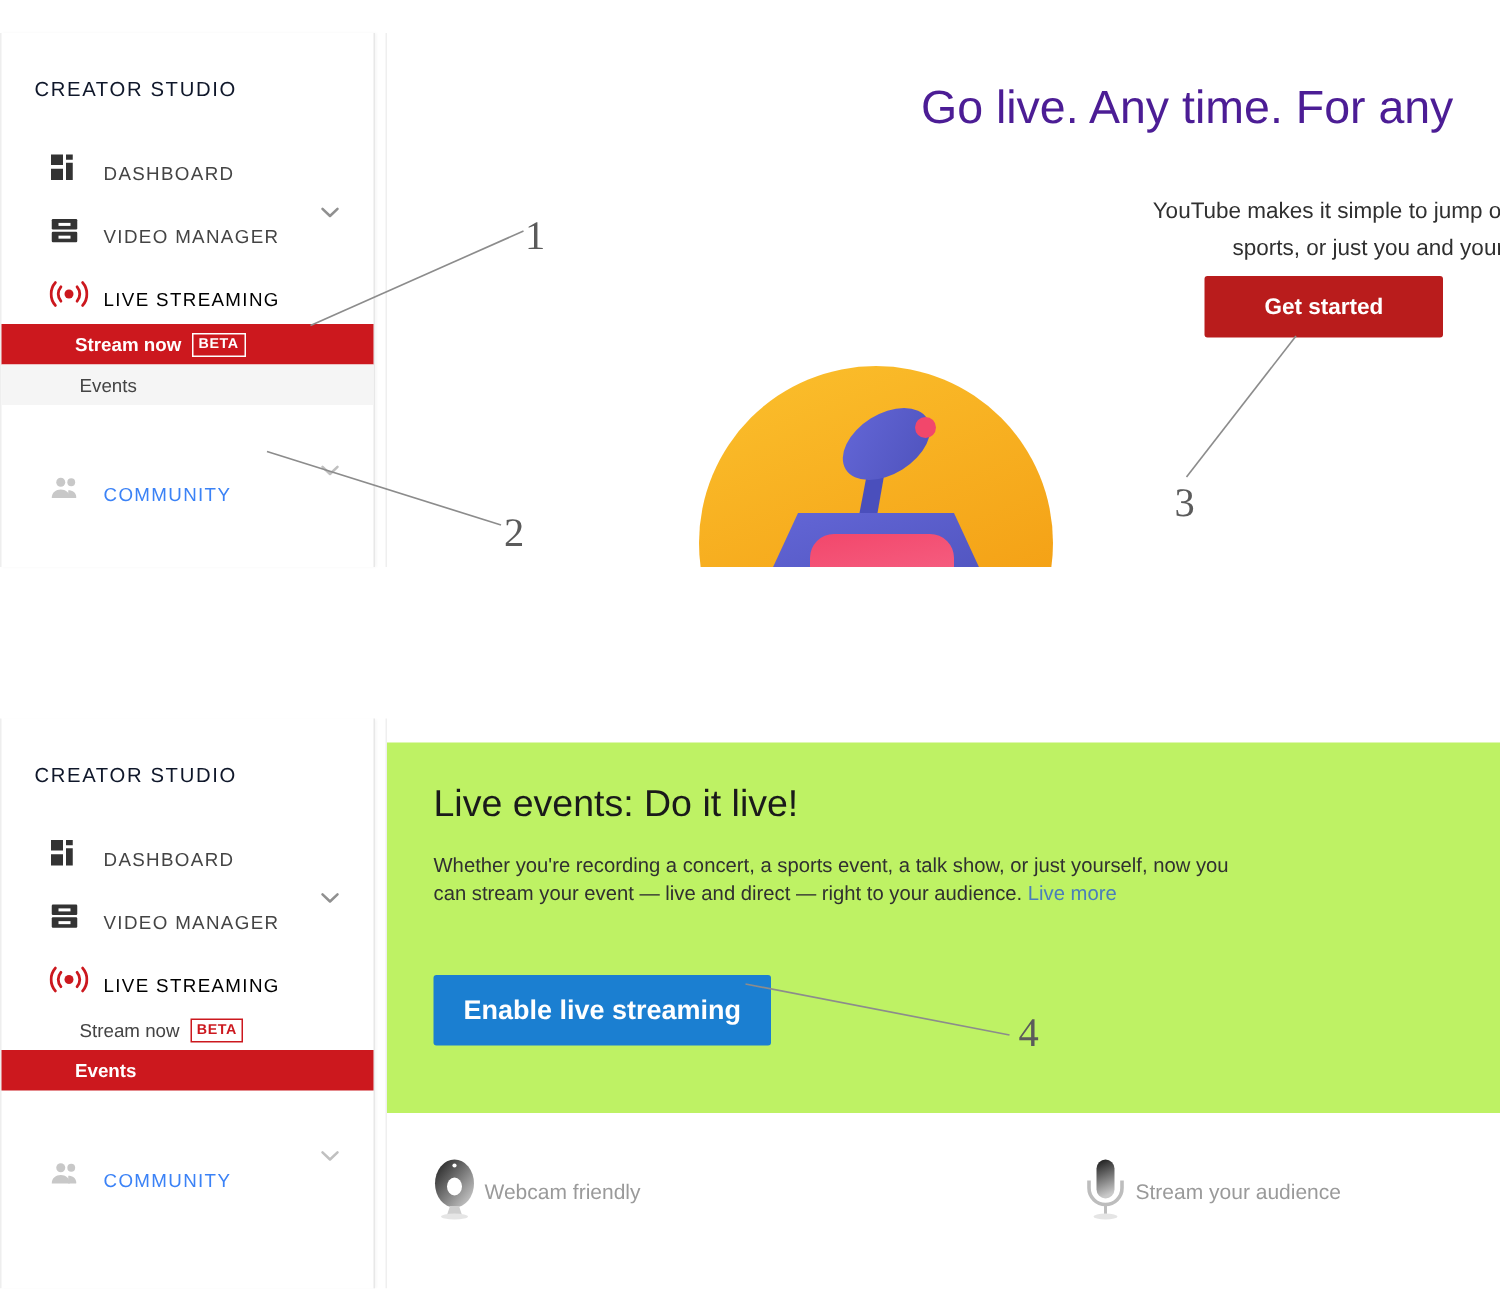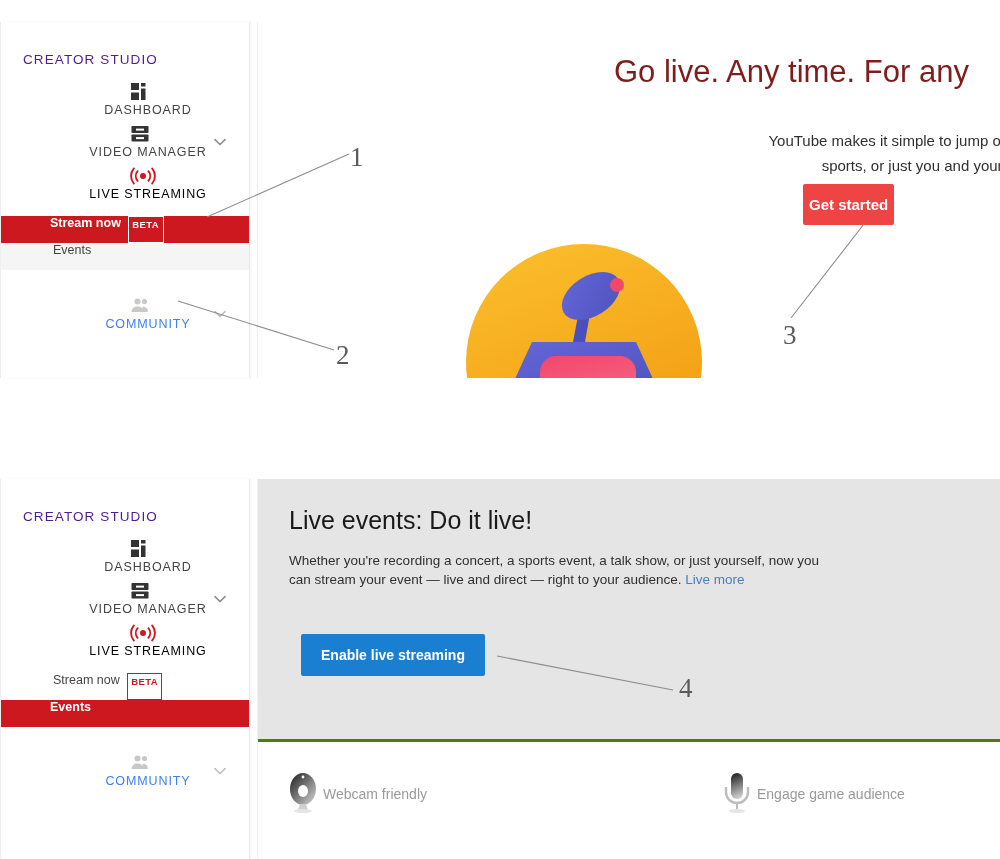--- a/index.html
+++ b/index.html
@@ -34,53 +34,52 @@
   .sidebar-gap {
     width: 8px; flex: 0 0 8px;
     background: #ffffff;
     border-right: 1px solid #efefef;
     box-sizing: border-box;
   }
 
   .studio-title {
     font-size: 13.5px;
     letter-spacing: 1.1px;
-    color: #4c1d95;
+    color: #0f172a;
     padding: 30px 0 0 22px;
     font-weight: 400;
   }
 
   .nav-item {
-    display: flex; align-items: center;
+    display: flex; align-items: flex-end;
     height: 42px;
     padding-left: 32px;
     box-sizing: border-box;
     position: relative;
-    flex-direction: column;
   }
   .nav-item .nav-label {
     font-size: 12.5px;
     letter-spacing: 0.9px;
     color: #444444;
     margin-left: 14px;
     white-space: nowrap;
   }
   .nav-item.live .nav-label { color: #000000; }
   .nav-item.muted .nav-label { color: #3b82f6; }
   .nav-item .chevron {
     position: absolute; right: 22px; top: 50%;
     transform: translateY(-50%);
   }
 
   .nav-icon { width: 22px; height: 22px; display: block; flex: 0 0 22px; }
 
   
   .sub-item {
     height: 27px;
-    display: flex; 
+    display: flex; align-items: center;
     padding-left: 52px;
     box-sizing: border-box;
     font-size: 12.5px;
     color: #444444;
   }
   .sub-item.selected {
     background: #cc181e;
     color: #ffffff;
     font-weight: bold;
     padding-left: 49px;
@@ -107,57 +106,57 @@
   }
 
   
   #hero {
     position: absolute; left: 0; top: 0; right: 0; bottom: 0;
   }
   .hero-title {
     position: absolute;
     left: 356px; top: 32px;
     font-size: 31px;
-    color: #7f1d1d;
+    color: #4c1d95;
     white-space: nowrap;
     font-weight: 400;
   }
   .hero-sub {
     position: absolute;
     left: 345px; top: 106px;
     width: 680px;
     font-size: 15px;
     line-height: 25px;
     color: #303030;
     text-align: center;
   }
   .hero-btn {
     position: absolute;
     left: 545px; top: 162px;
-    background: #ef4444;
+    background: #b91c1c;
     color: #ffffff;
     font-size: 15px;
     font-weight: bold;
-    padding: 12px 6px;
+    padding: 12px 40px;
     border: none;
     border-radius: 2px;
     cursor: pointer;
     white-space: nowrap;
   }
   .hero-illus {
     position: absolute;
     left: 206px; top: 212px;
     width: 240px; height: 160px;
   }
 
   
   .lower-top {
-    position: absolute; left: 0; top: 0; right: 0; height: 263px;
-    background: #e5e5e5;
-    border-bottom: 3px solid #4d7c0f;
+    position: absolute; left: 0; top: 16px; right: 0; height: 263px;
+    background: #bef264;
+    border-bottom: 6px solid #4d7c0f;
     box-sizing: border-box;
   }
   .lower-bottom {
     position: absolute; left: 0; top: 263px; right: 0; bottom: 0;
     background: #ffffff;
   }
   .le-title {
     position: absolute; left: 31px; top: 27px;
     font-size: 25px; color: #1a1a1a; font-weight: 400;
     white-space: nowrap;
@@ -166,23 +165,23 @@
     position: absolute; left: 31px; top: 72px;
     width: 535px;
     font-size: 13.5px;
     line-height: 19px;
     color: #303030;
   }
   .le-link { color: #4a7ebb; text-decoration: none; cursor: pointer; }
   .le-btn {
     position: absolute; left: 31px; top: 155px;
     background: #1b7fd1; color: #ffffff;
-    font-size: 14px; font-weight: bold;
+    font-size: 18px; font-weight: bold;
     padding: 13px 20px; border: none; border-radius: 2px;
-    cursor: pointer; white-space: nowrap; margin-left: 12px;
+    cursor: pointer; white-space: nowrap;
   }
 
   .feature {
     position: absolute; top: 28px;
     display: flex; align-items: center;
   }
   #feature-0 { left: 25px; }
   #feature-1 { left: 459px; }
   .feature-label {
     font-size: 14px;
@@ -468,21 +467,21 @@
                   <stop offset="0%" stop-color="#161616"></stop>
                   <stop offset="100%" stop-color="#c9c9c9"></stop>
                 </linearGradient>
               </defs>
               <rect x="14" y="3" width="12" height="26" rx="6" fill="url(#gMic)"></rect>
               <path d="M9 17 v5 a11 11 0 0 0 22 0 v-5" fill="none" stroke="#bdbdbd" stroke-width="2.4"></path>
               <rect x="19" y="33" width="2" height="7" fill="#bdbdbd"></rect>
               <ellipse cx="20" cy="41" rx="8" ry="2" fill="#e5e5e5"></ellipse>
             </svg>
           </span>
-          <span class="feature-label">Engage game audience</span>
+          <span class="feature-label">Stream your audience</span>
         </div>
 
       </div>
     </div>
 
   </div>
 </div>
 
 <svg id="annotations" viewBox="0 0 1000 859">
   <line x1="207" y1="217" x2="349" y2="154" stroke="#8c8c8c" stroke-width="1.1"></line>

